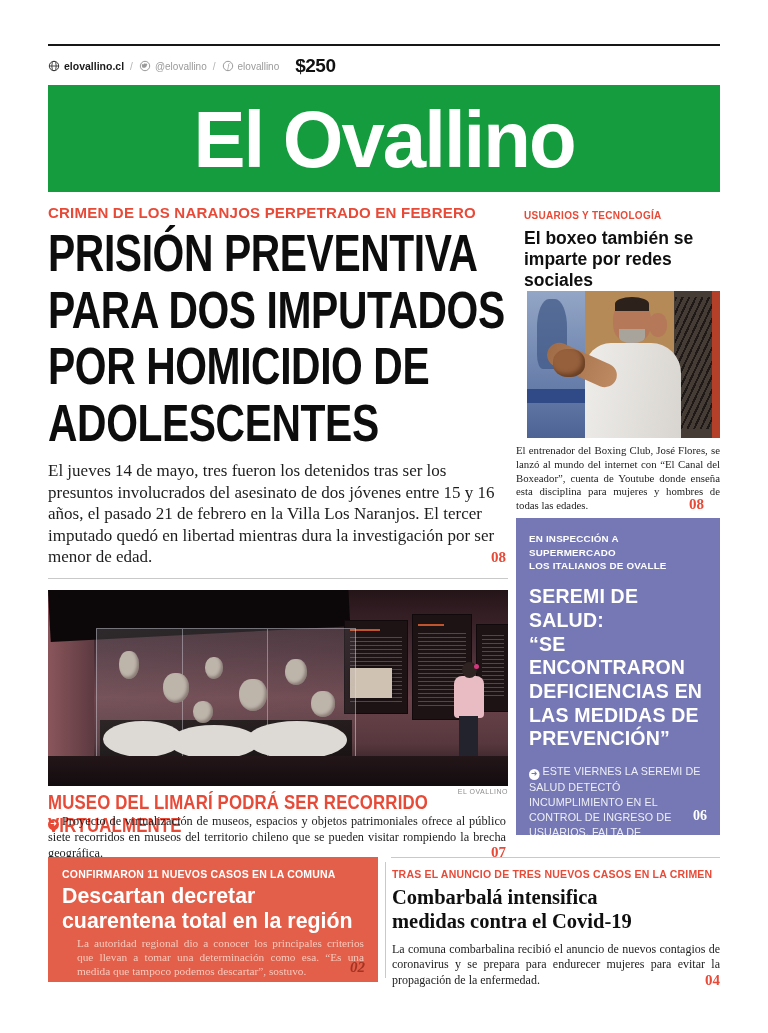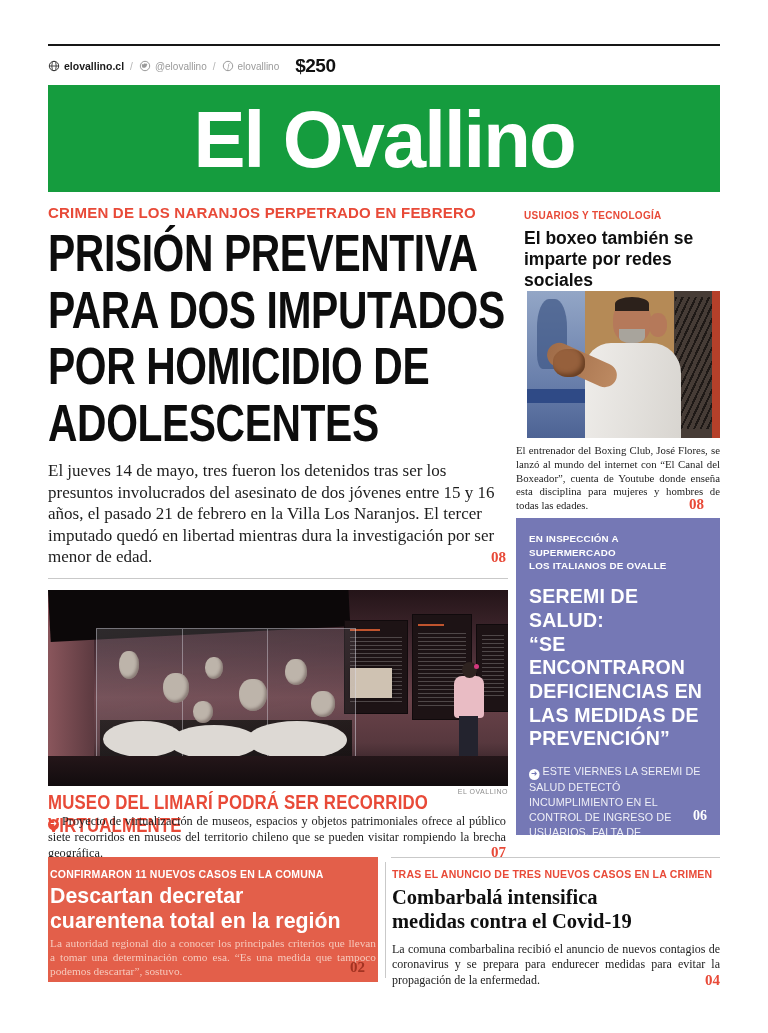--- a/index.html
+++ b/index.html
@@ -74,25 +74,25 @@
   .bx-torso{left:58px;top:52px;width:96px;height:95px;background:linear-gradient(100deg,#efedea,#d8d5d0);border-radius:26px 30px 0 0;}
   .boxing-caption{left:516px;top:444px;width:204px;font-family:"Liberation Serif",serif;font-size:10.8px;line-height:1.28;color:#222;text-align:justify;}
   .boxing-page{right:16px;bottom:-1px;}
   
   .purple-box{left:516px;top:518px;width:204px;height:317px;box-sizing:border-box;padding:14px 13px;}
   .purple-kicker{color:#fff;font-weight:bold;font-size:9.8px;line-height:1.4;letter-spacing:.2px;white-space:pre-line;}
   .purple-headline{margin-top:11px;color:#fff;font-weight:bold;font-size:21px;line-height:1.13;letter-spacing:.2px;white-space:pre-line;transform:scaleX(.93);transform-origin:0 0;width:107%;}
   .purple-body{margin-top:14px;color:rgba(255,255,255,.88);font-size:11.2px;line-height:1.34;letter-spacing:.1px;transform:scaleX(.96);transform-origin:0 0;width:104%;}
   .purple-page{position:absolute;right:13px;bottom:11px;color:#fff;font-size:14px;}
   
-  .quarantine-box{left:48px;top:857px;width:330px;height:125px;box-sizing:border-box;padding:11px 2px;}
+  .quarantine-box{left:48px;top:857px;width:330px;height:125px;box-sizing:border-box;padding:11px 14px;}
   .q-kicker{color:#fff;font-weight:bold;font-size:10.5px;letter-spacing:.2px;}
   .q-headline{margin-top:4px;color:#fff;font-weight:bold;font-size:22px;line-height:1.12;white-space:pre-line;transform:scaleX(.97);transform-origin:0 0;}
-  .q-body{margin-top:4px;color:#f6cabd;font-family:"Liberation Serif",serif;font-size:11.3px;line-height:1.23;text-align:justify;}
-  .q-page{position:absolute;right:13px;bottom:6px;color:#a33322;font-size:15px;}
+  .q-body{margin-top:4px;color:#f6cabd;font-family:"Liberation Serif",serif;font-size:11.3px;line-height:1.23;text-align:justify;margin-left:15px;}
+  .q-page{position:absolute;right:13px;bottom:6px;color:#a33322;font-size:15px;font-style:italic;}
   .bottom-rule{left:391px;width:329px;top:857px;}
   .bottom-divider{left:385px;top:862px;width:1px;height:116px;background:#c9c9c9;}
   .covid-kicker{left:392px;top:868px;width:328px;font-size:10.5px;letter-spacing:.2px;}
   .covid-headline{left:392px;top:886px;width:328px;font-weight:bold;font-size:20.5px;line-height:1.16;white-space:pre-line;color:#0f0f0f;font-family:Liberation Serif, serif;}
   .covid-body{left:392px;top:942px;width:328px;font-family:"Liberation Serif",serif;font-size:12px;line-height:1.29;color:#222;text-align:justify;}
   .covid-page{right:0;bottom:-2px;}
 </style>
 </head>
 <body>
 
@@ -232,17 +232,17 @@
     <div class="q-body">La autoridad regional dio a conocer los principales criterios que llevan a tomar una determinación como esa. “Es una medida que tampoco podemos descartar”, sostuvo.</div>
     <span class="pagenum q-page">02</span>
   </div>
 
   <div class="abs rule-gray bottom-rule"></div>
   <div class="abs bottom-divider"></div>
   <div class="abs kicker covid-kicker" style="color:#e84a38;">TRAS EL ANUNCIO DE TRES NUEVOS CASOS EN LA CRIMEN</div>
   <div class="abs covid-headline">Combarbalá intensifica
 medidas contra el Covid-19</div>
   <div class="abs covid-body">
-    <span>La comuna combarbalina recibió el anuncio de nuevos contagios de coronavirus y se prepara para endurecer medidas para evitar la propagación de la enfermedad.</span>
+    <span>La comuna combarbalina recibió el anuncio de nuevos contagios de coronavirus y se prepara para endurecer mujeres para evitar la propagación de la enfermedad.</span>
     <span class="abs pagenum covid-page" style="color:#e84a38;">04</span>
   </div>
 
 </div>
 
 </body></html>

